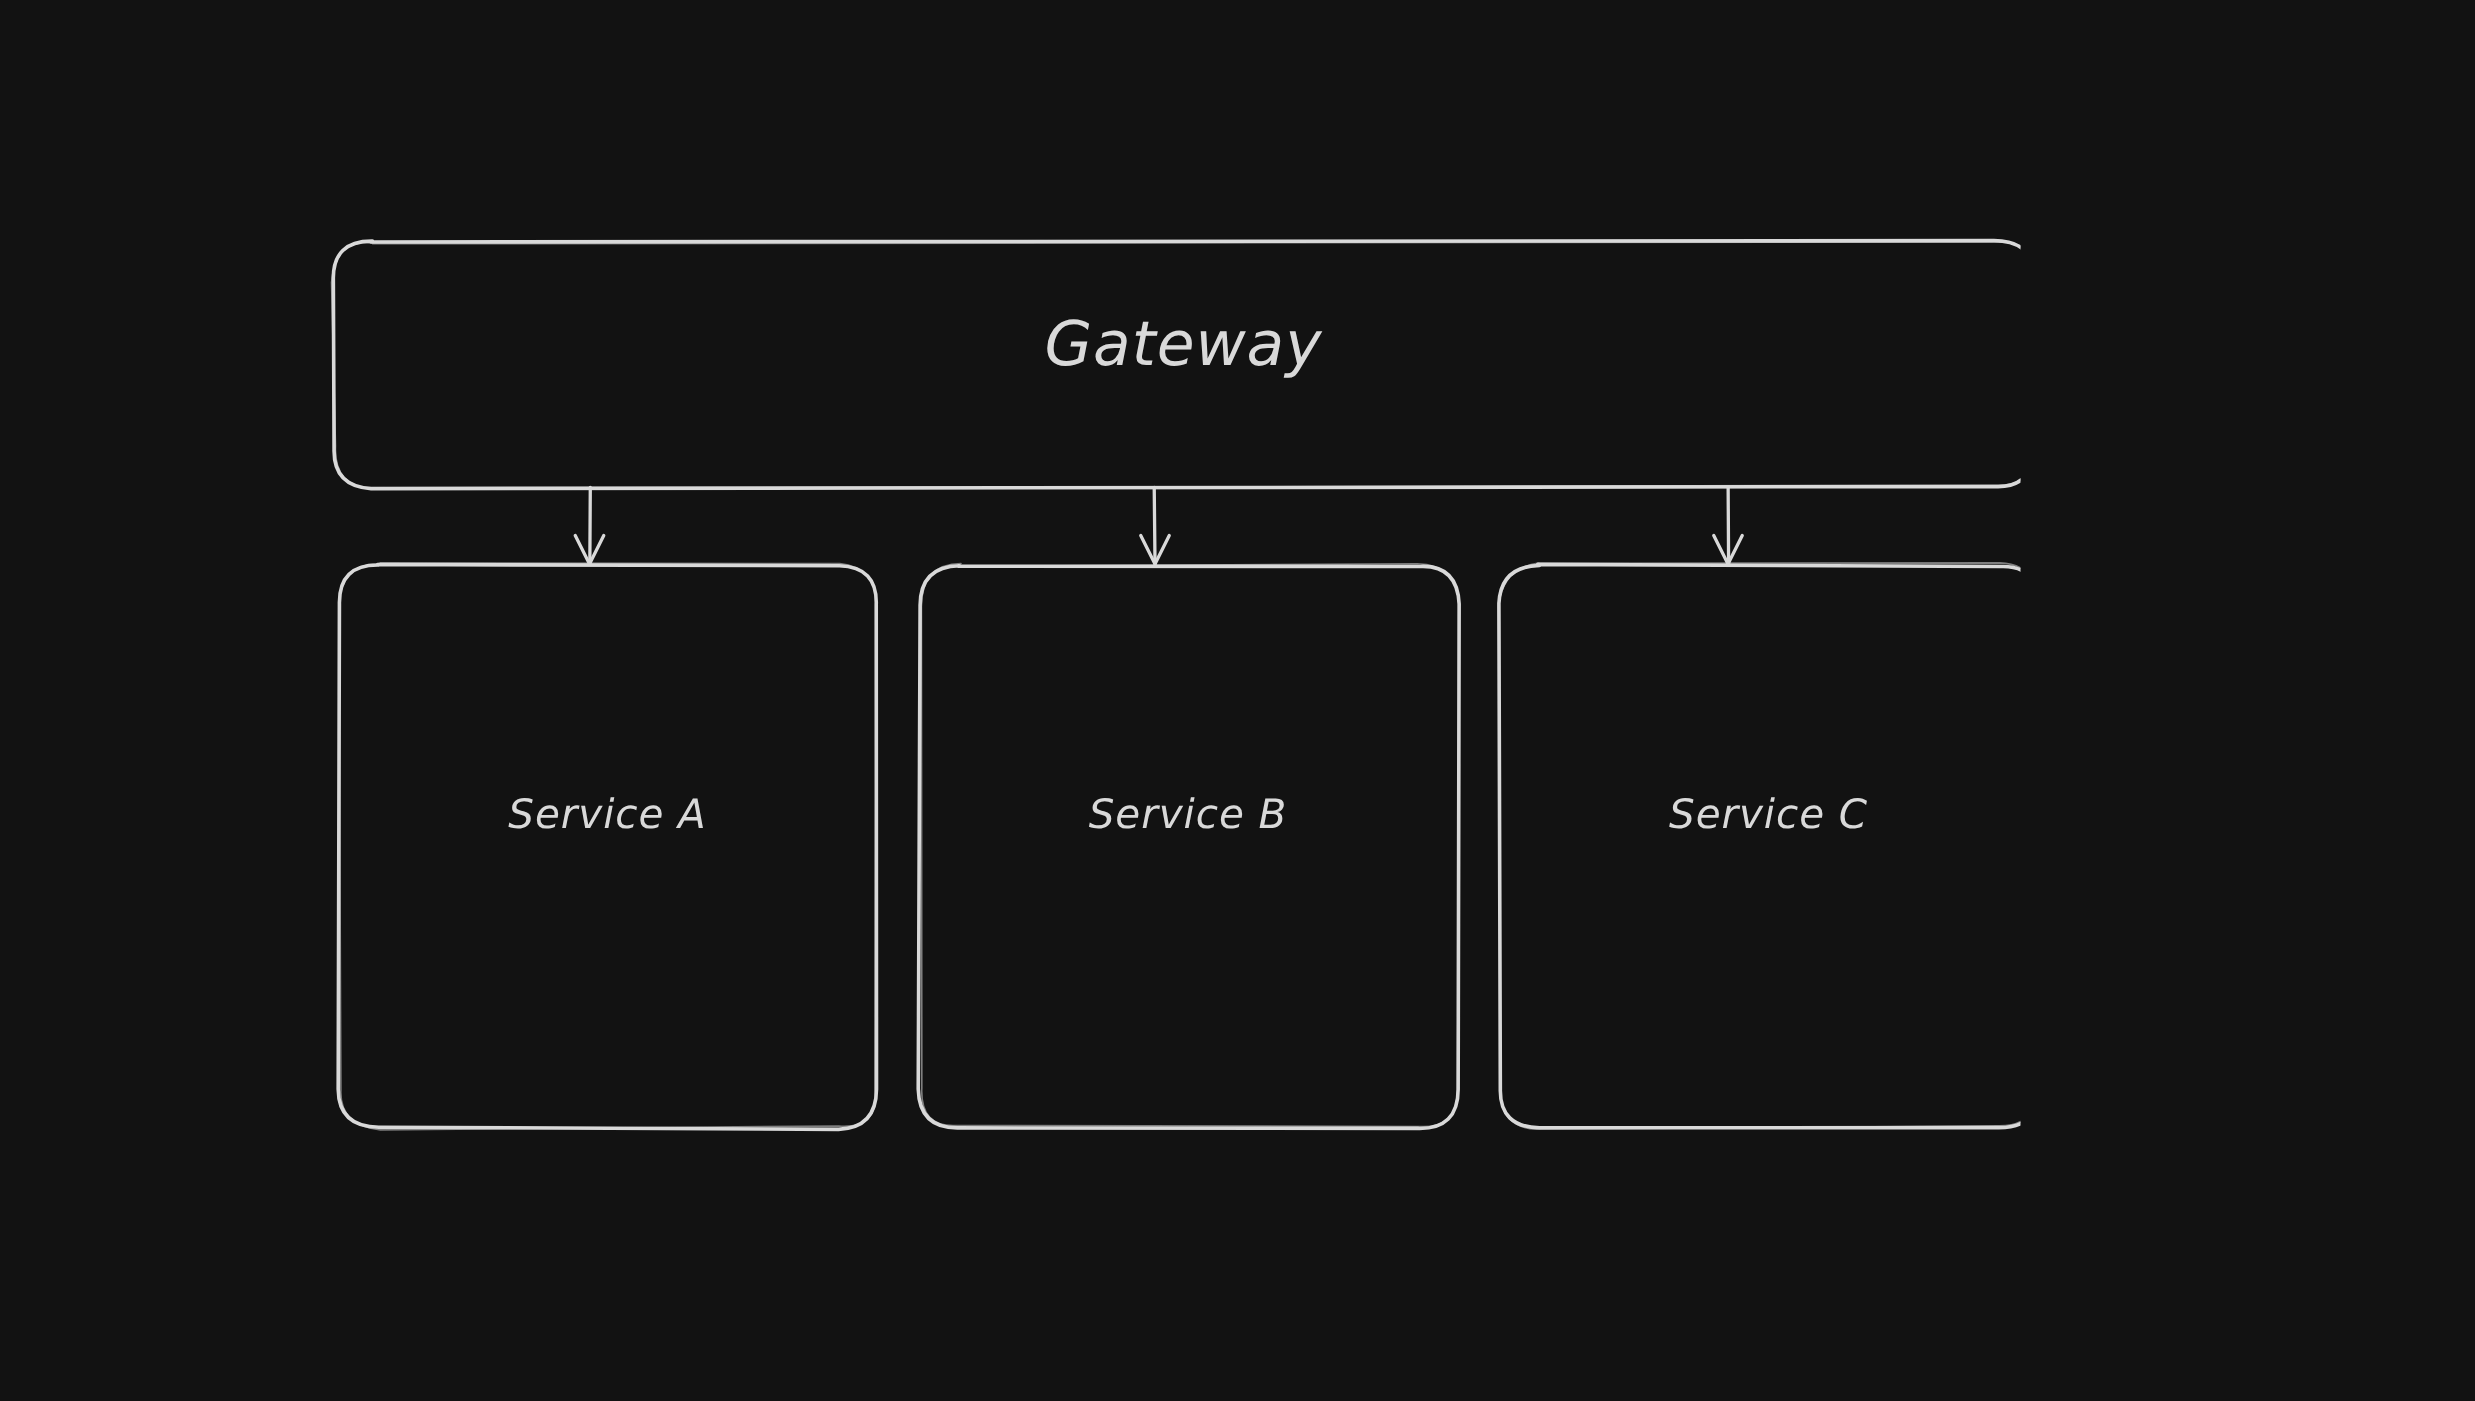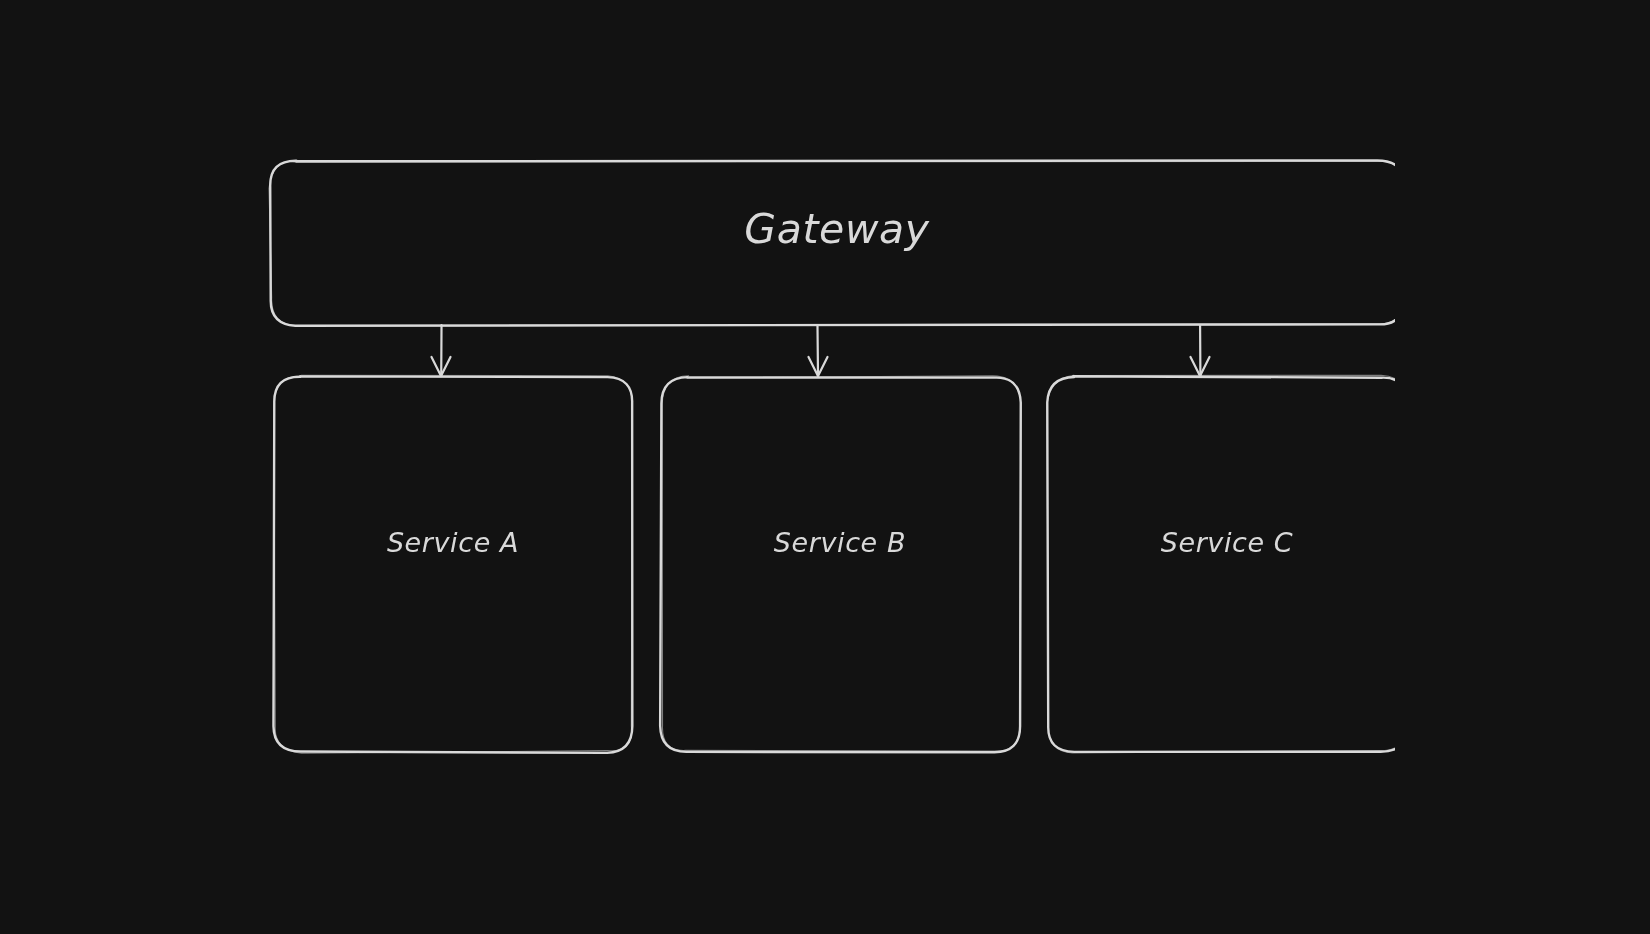--- a/index.html
+++ b/index.html
@@ -10,21 +10,20 @@
   }
   body {
     font-family: "DejaVu Sans", sans-serif;
   }
   #canvas {
     position: relative;
     width: 1347px;
     height: 934px;
     background: #121212;
     overflow: hidden;
-    margin-left: 48px;
   }
   #diagram-svg {
     position: absolute;
     left: 0;
     top: 0;
     width: 1650px;
     height: 934px;
     display: block;
   }
   .node-shape {

